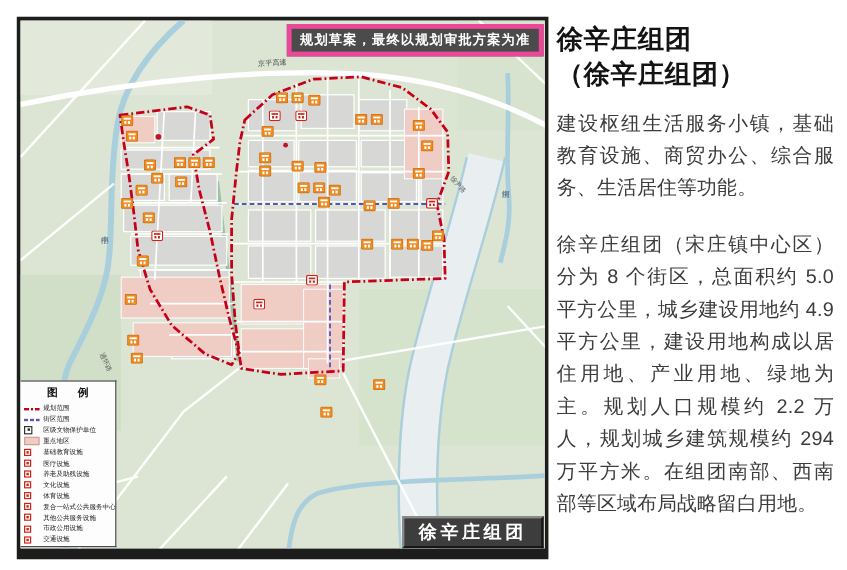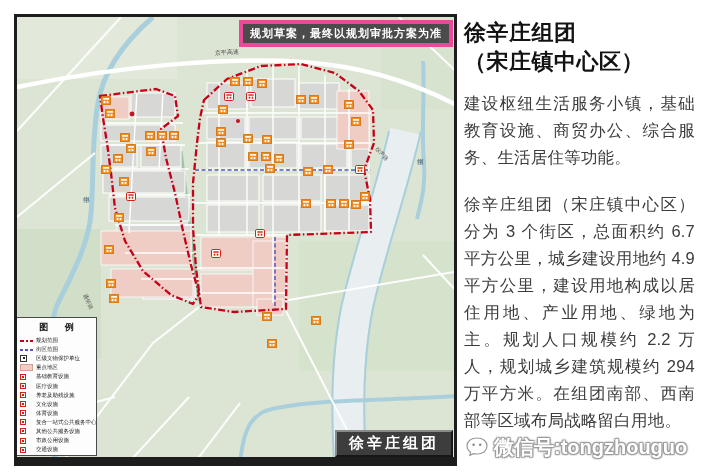--- a/index.html
+++ b/index.html
@@ -322,27 +322,19 @@
           </span>
           <span>交通设施</span>
         </div>
     </div>
 
     <div class="map-disclaimer">规划草案，最终以规划审批方案为准</div>
     <div class="map-banner">徐辛庄组团</div>
   </div>
 
   <div class="info">
-    <h1><span>徐辛庄组团</span><br><span>（宋庄镇中心区）</span></h1>
+    <h1><span>徐辛庄组团</span><br><span>（徐辛庄组团）</span></h1>
     <p>建设枢纽生活服务小镇，基础教育设施、商贸办公、综合服务、生活居住等功能。</p>
-    <p>徐辛庄组团（宋庄镇中心区）分为 3 个街区，总面积约 6.7 平方公里，城乡建设用地约 4.9 平方公里，建设用地构成以居住用地、产业用地、绿地为主。规划人口规模约 2.2 万人，规划城乡建筑规模约 294 万平方米。在组团南部、西南部等区域布局战略留白用地。</p>
+    <p>徐辛庄组团（宋庄镇中心区）分为 8 个街区，总面积约 5.0 平方公里，城乡建设用地约 4.9 平方公里，建设用地构成以居住用地、产业用地、绿地为主。规划人口规模约 2.2 万人，规划城乡建筑规模约 294 万平方米。在组团南部、西南部等区域布局战略留白用地。</p>
   </div>
 
-  <div class="watermark">
-    <svg width="24" height="21" viewBox="0 0 24 21">
-      <path d="M11,1 C5,1 1,4.5 1,9 C1,11.6 2.4,13.8 4.6,15.2 L3.8,18.4 L7.4,16.6 C8.5,16.9 9.7,17 11,17 C17,17 21,13.5 21,9 C21,4.5 17,1 11,1 Z" fill="#ffffff" stroke="#9a9a9a" stroke-width="1.2"></path>
-      <circle cx="7.6" cy="7.8" r="1.3" fill="#8c8c8c"></circle>
-      <circle cx="14.2" cy="7.8" r="1.3" fill="#8c8c8c"></circle>
-    </svg>
-    <span class="wm-text">微信号:tongzhouguo</span>
-  </div>
 
 </div>
 
 </body></html>

